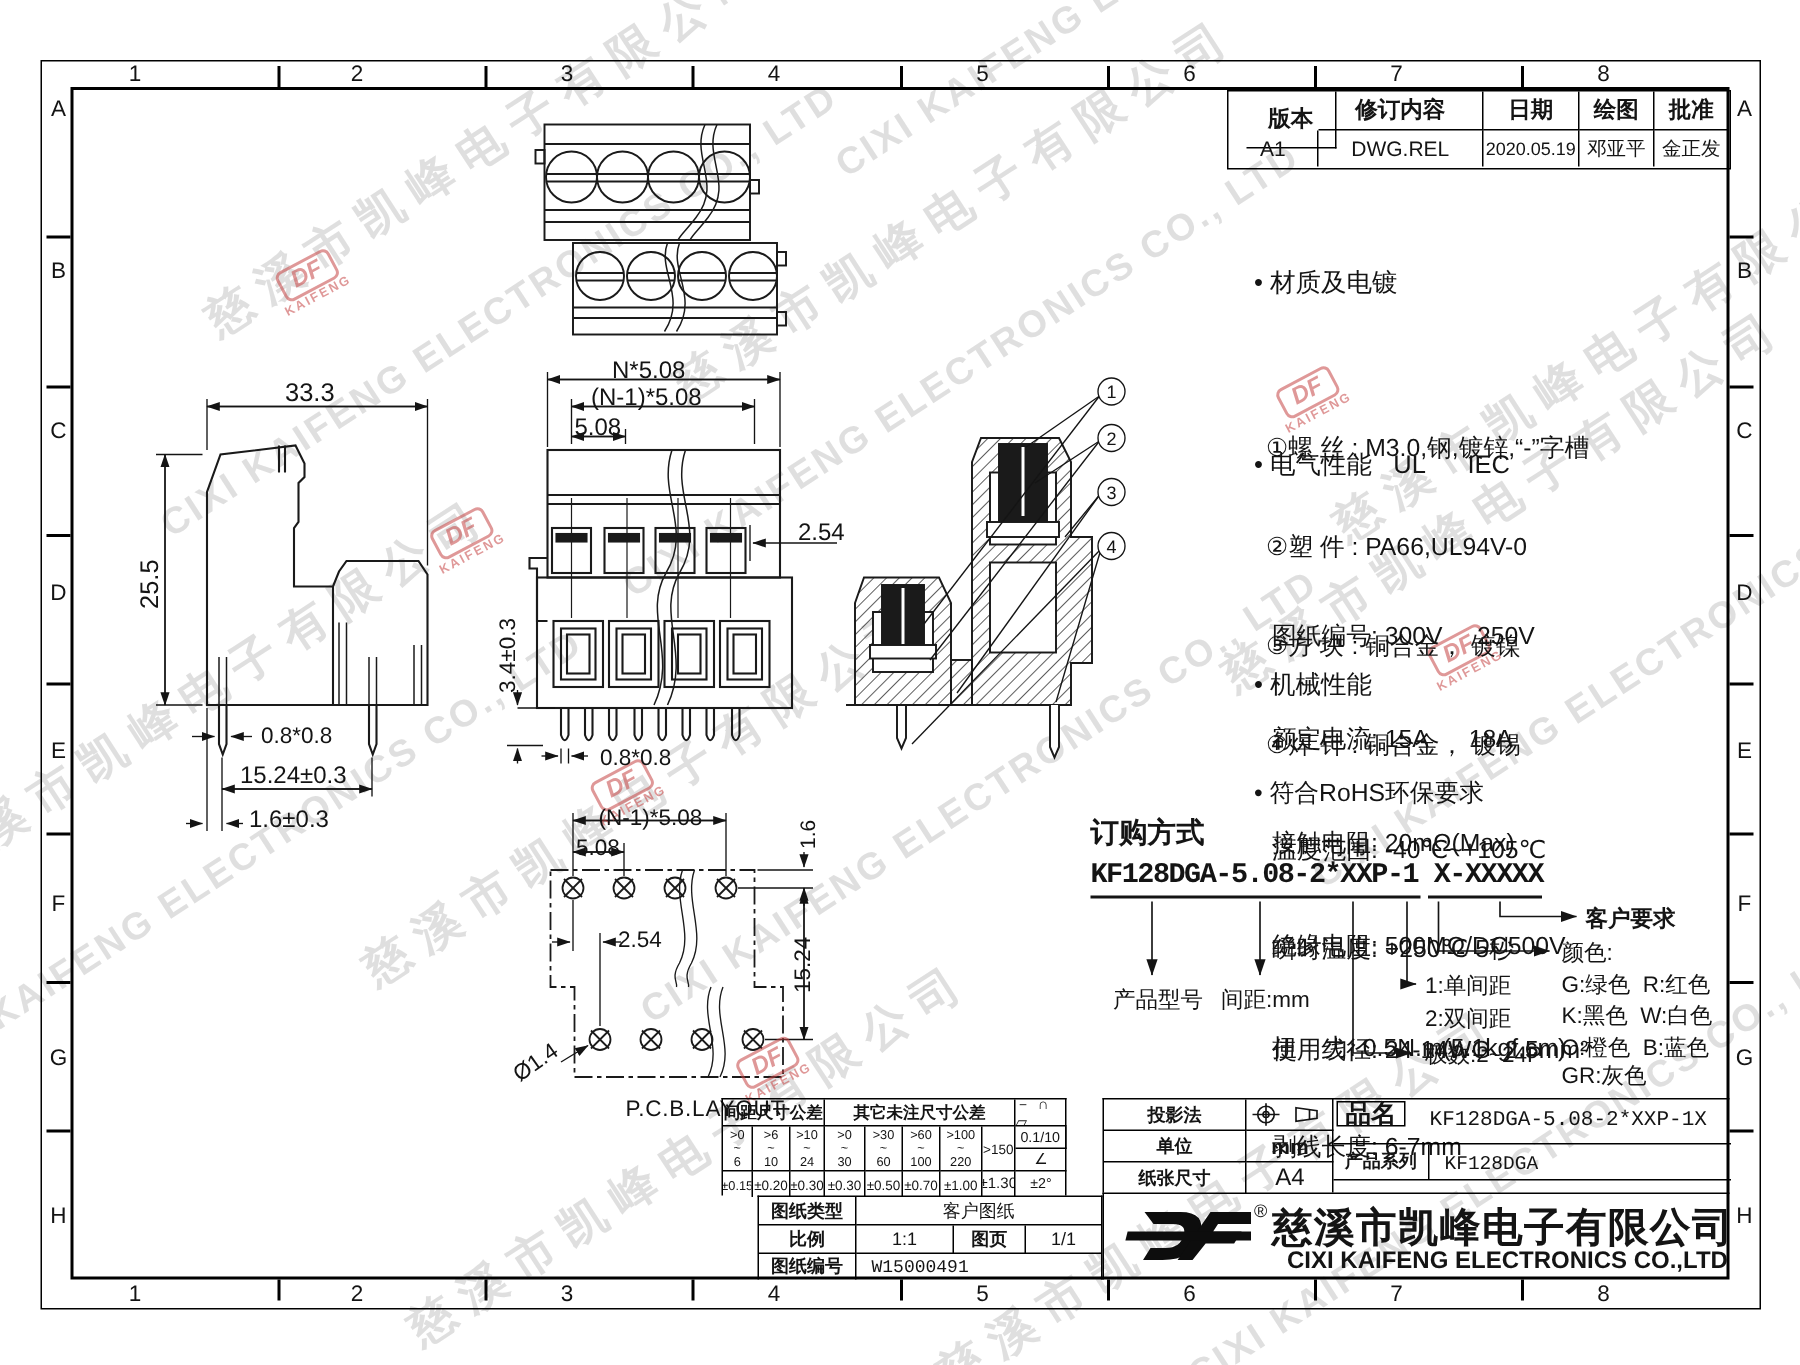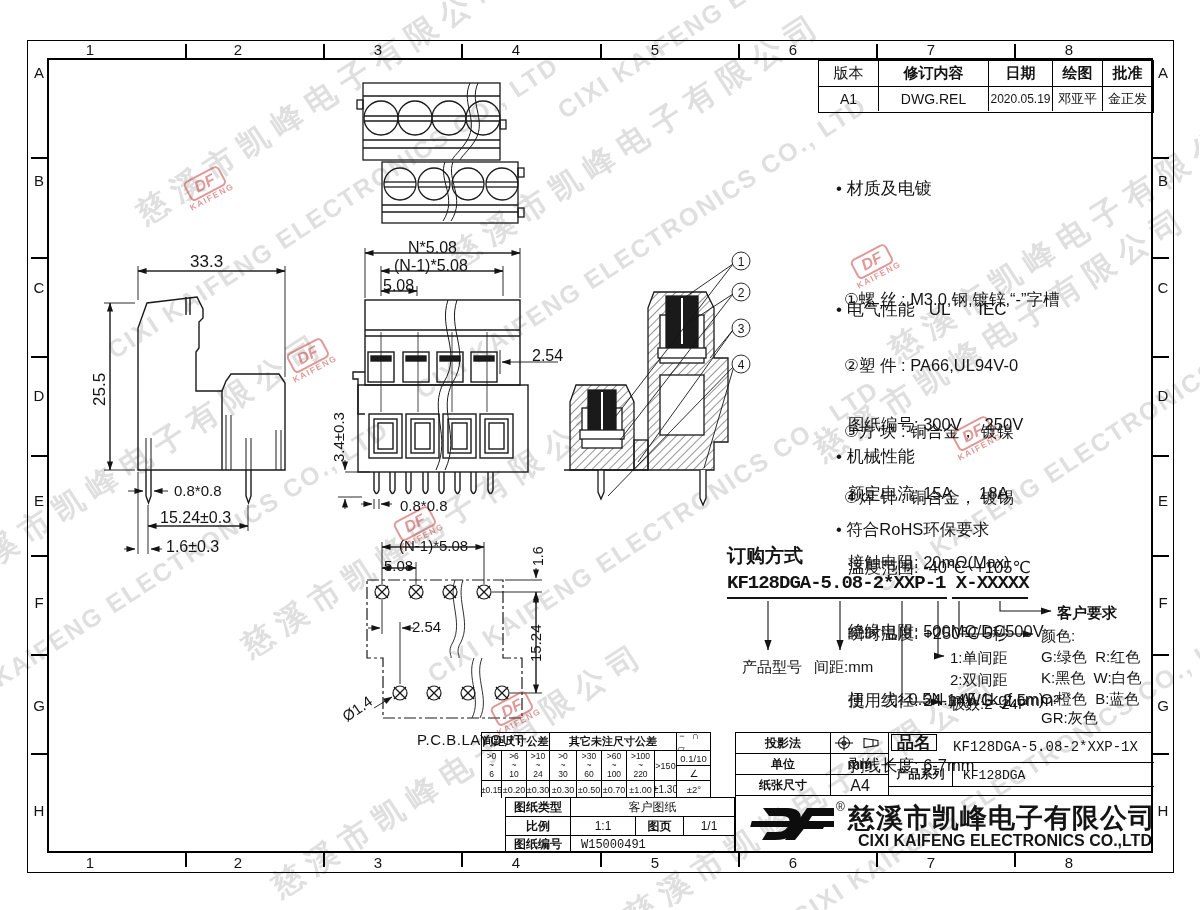--- a/index.html
+++ b/index.html
@@ -409,21 +409,21 @@
 
   <div class="lbl d15" style="left:399px;top:537px">(N-1)*5.08</div>
   <div class="lbl d15" style="left:384px;top:557px">5.08</div>
   <div class="lbl d15" style="left:412px;top:618px">2.54</div>
   <div class="lbl d14 rot90" style="left:530px;top:566px">1.6</div>
   <div class="lbl d15 rot90" style="left:527px;top:662px">15.24</div>
   <div class="lbl d15" style="left:341px;top:700px;transform:rotate(-35deg)">Ø1.4</div>
   <div class="lbl d15" style="left:417px;top:731px;letter-spacing:.5px">P.C.B.LAYOUT</div>
 
   <div class="cellgrid" style="left:818px;top:60px;width:336px;height:53px;border:1.5px solid #000">
-    <div class="bcell" style="left:0;top:0;width:60px;height:26px;font-size:15px;font-weight:normal">版本</div>
+    <div class="bcell" style="left:12px;top:0;width:60px;height:38px;font-size:15px;font-weight:bold">版本</div>
     <div class="bcell" style="left:60px;top:0;width:110px;height:26px;font-size:15px;font-weight:bold">修订内容</div>
     <div class="bcell" style="left:170px;top:0;width:64px;height:26px;font-size:15px;font-weight:bold">日期</div>
     <div class="bcell" style="left:234px;top:0;width:50px;height:26px;font-size:15px;font-weight:bold">绘图</div>
     <div class="bcell nr" style="left:284px;top:0;width:49px;height:26px;font-size:15px;font-weight:bold">批准</div>
     <div class="bcell nb" style="left:0;top:26px;width:60px;height:24px;font-size:14px">A1</div>
     <div class="bcell nb" style="left:60px;top:26px;width:110px;height:24px;font-size:14px">DWG.REL</div>
     <div class="bcell nb" style="left:170px;top:26px;width:64px;height:24px;font-size:12px">2020.05.19</div>
     <div class="bcell nb" style="left:234px;top:26px;width:50px;height:24px;font-size:13px">邓亚平</div>
     <div class="bcell nb nr" style="left:284px;top:26px;width:49px;height:24px;font-size:13px">金正发</div>
   </div>

